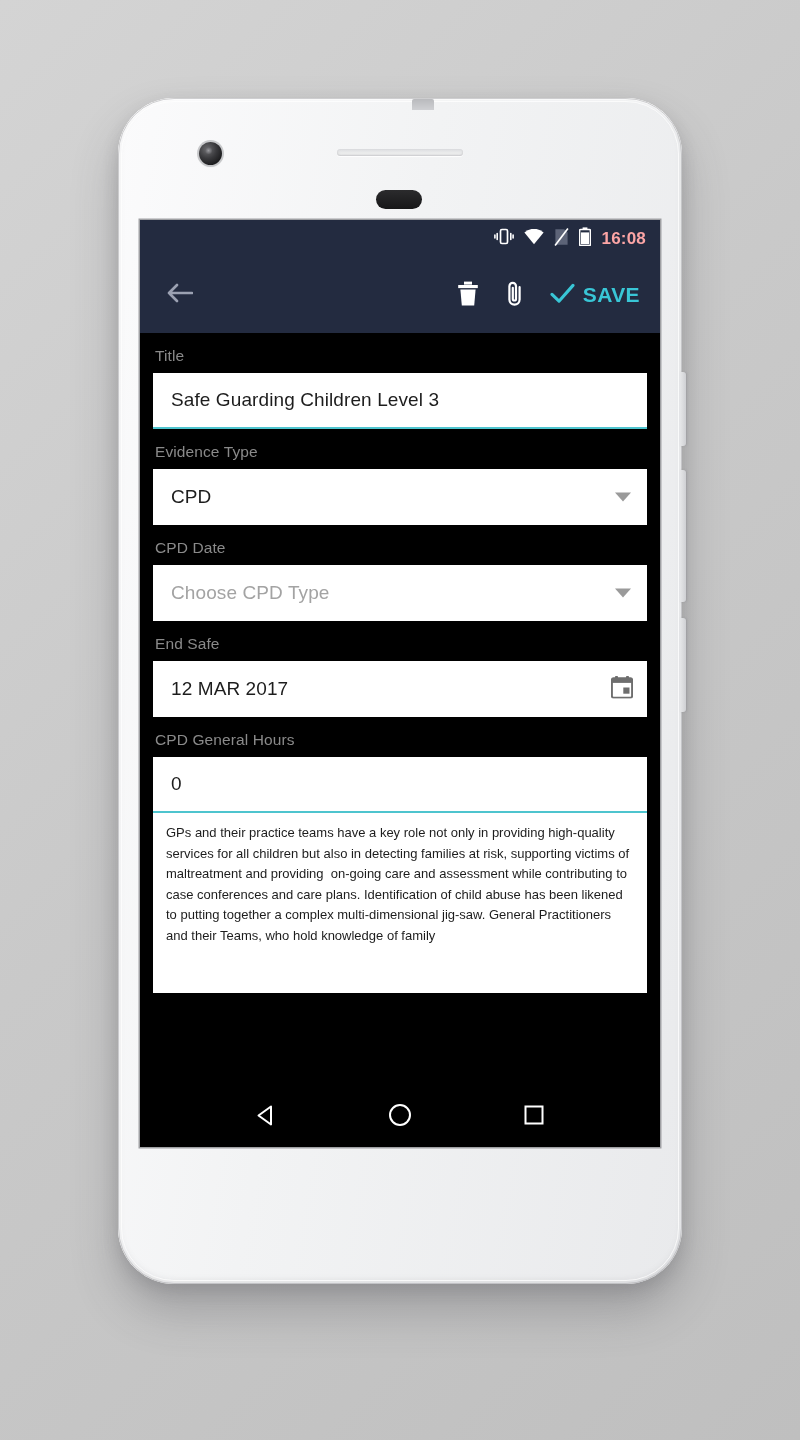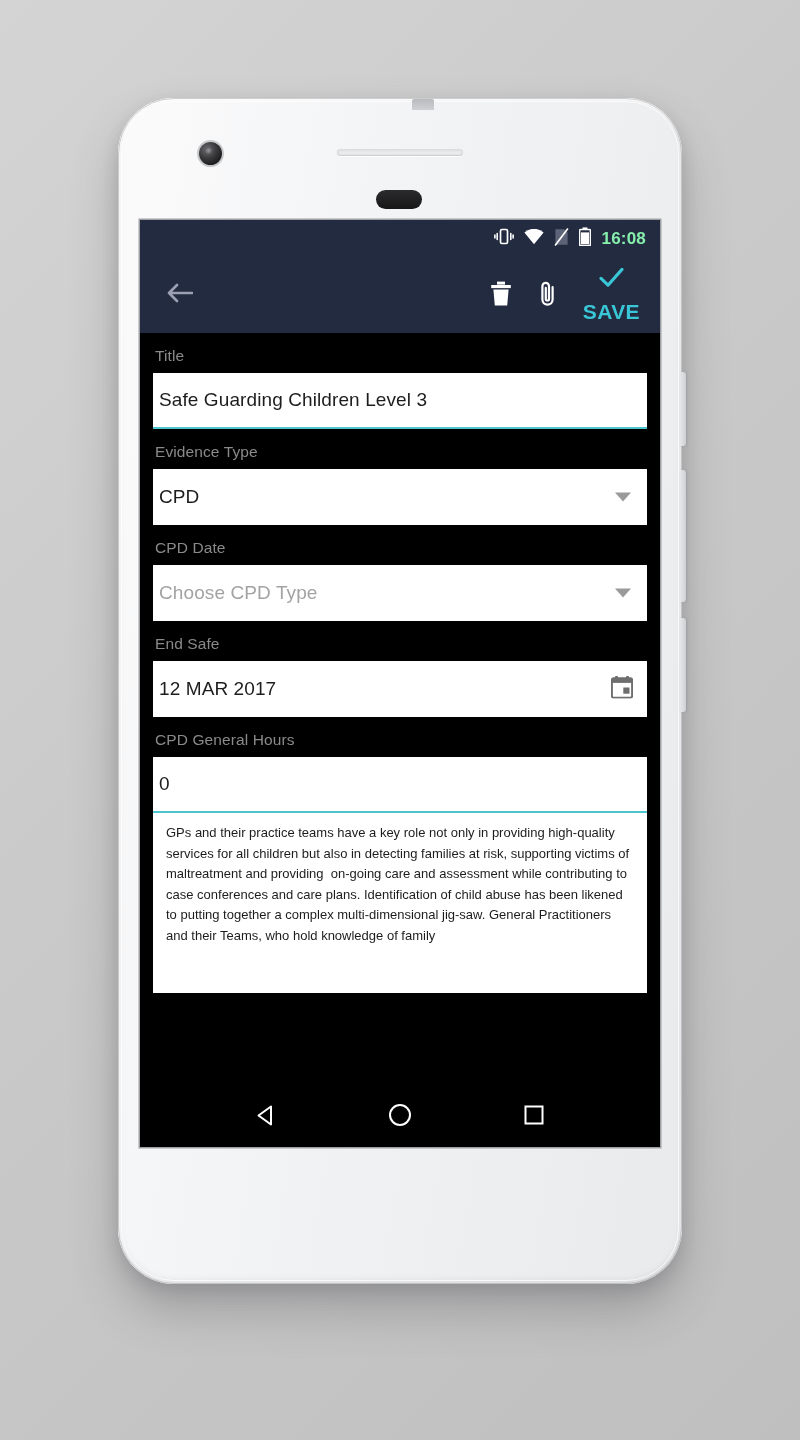--- a/index.html
+++ b/index.html
@@ -132,21 +132,21 @@
     height: 37px;
     background: #232b40;
     display: flex;
     align-items: center;
     justify-content: flex-end;
     padding-right: 14px;
     gap: 9px;
   }
   .status-icons { display: flex; align-items: center; gap: 10px; }
   .status-time {
-    color: #86efac;
+    color: #fca5a5;
     font-size: 17px;
     font-weight: bold;
     letter-spacing: 0.2px;
     margin-left: 2px;
   }
   .sicon { display: block; }
 
   
   .app-bar {
     height: 76px;
@@ -163,21 +163,20 @@
   .appbar-spacer { flex: 1; }
   .appbar-actions { display: flex; align-items: center; gap: 26px; }
   .icon-btn {
     display: flex; align-items: center; justify-content: center;
     cursor: pointer;
   }
   .save-btn {
     display: flex; align-items: center; gap: 8px;
     cursor: pointer;
     padding-right: 4px;
-    flex-direction: column;
   }
   .save-label {
     color: #39c6d6;
     font-size: 21px;
     font-weight: bold;
     letter-spacing: 0.4px;
   }
 
   
   .form-area {
@@ -192,21 +191,21 @@
     font-size: 15.5px;
     padding: 14px 2px 8px 2px;
     letter-spacing: 0.1px;
   }
 
   .input-box {
     background: #ffffff;
     height: 56px;
     display: flex;
     align-items: center;
-    padding: 0 6px;
+    padding: 0 18px;
     position: relative;
   }
   .input-box.underlined {
     border-bottom: 2.5px solid #4dc4ce;
   }
   .input-text {
     font-size: 19px;
     color: #1d1d1d;
     letter-spacing: 0.1px;
   }

